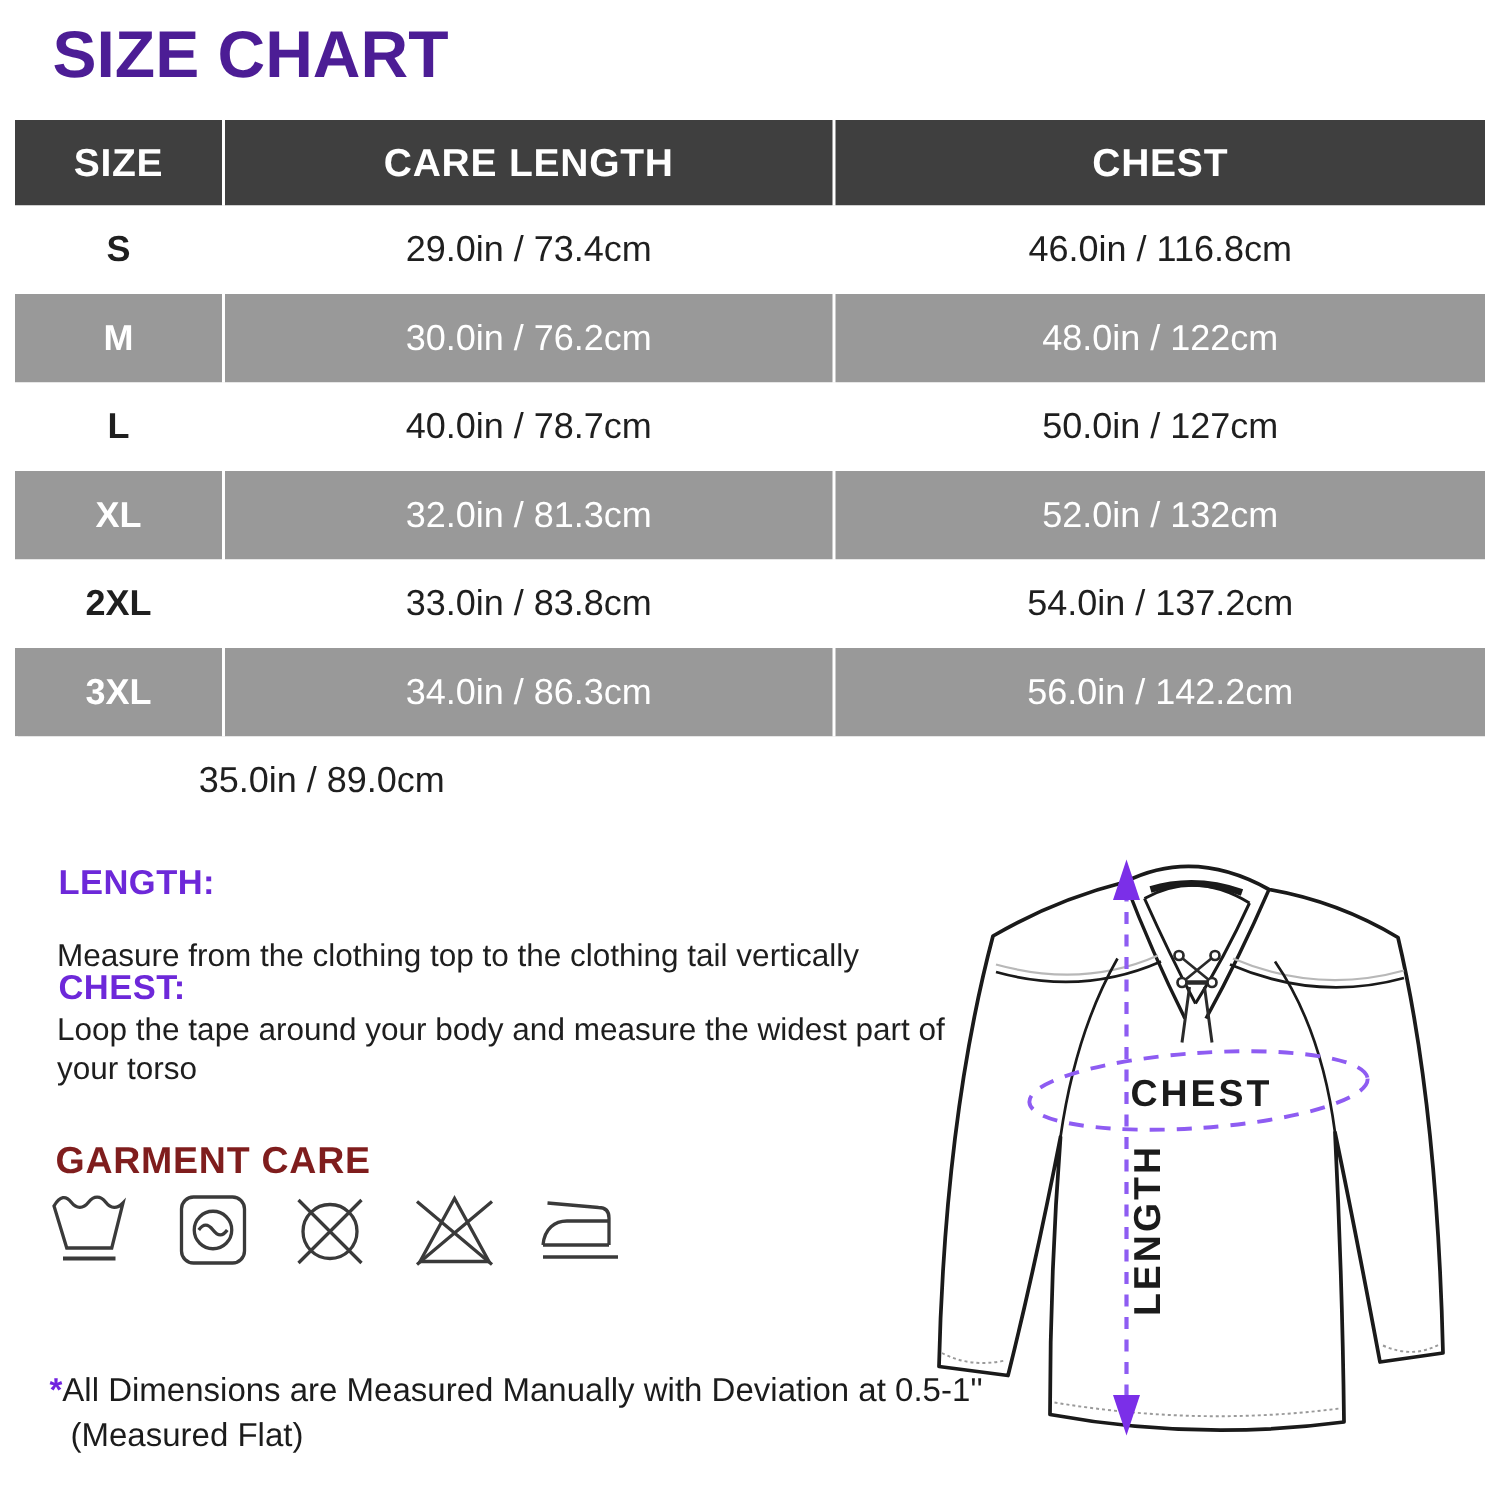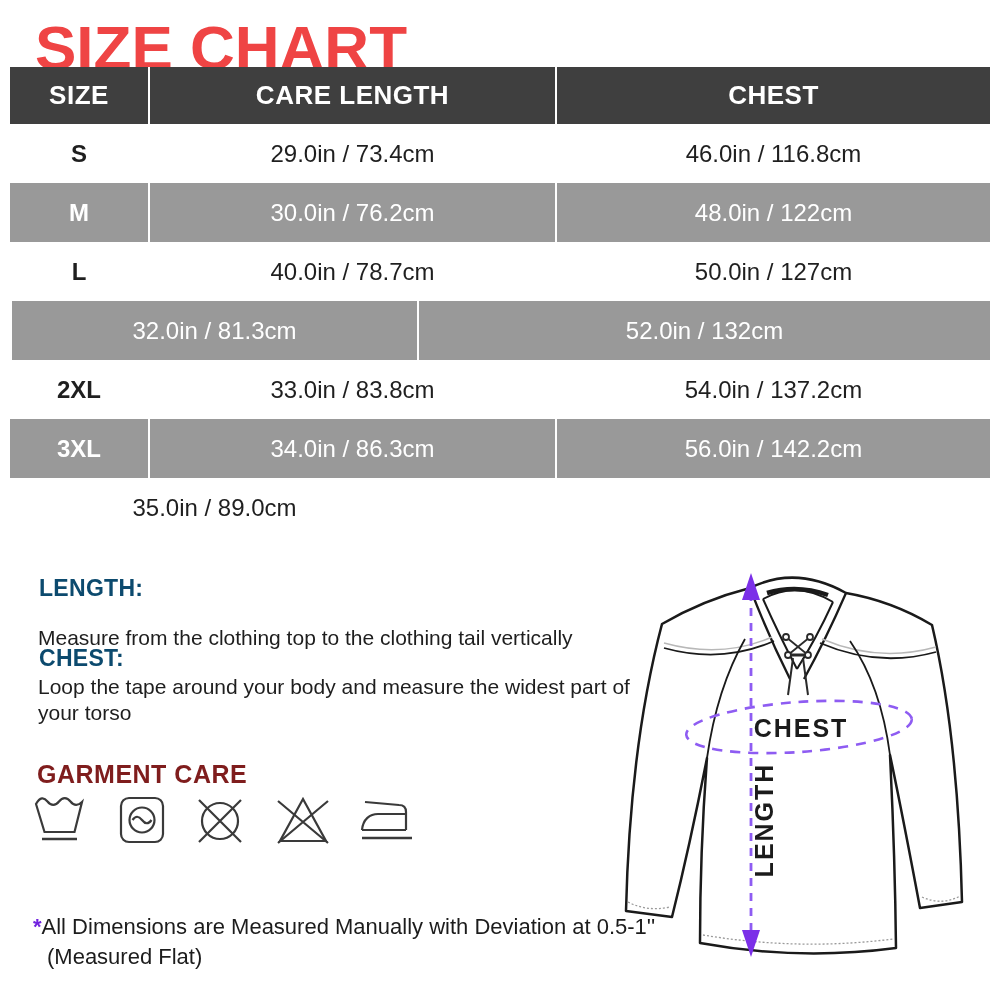--- a/index.html
+++ b/index.html
@@ -1,34 +1,34 @@
 <!DOCTYPE html>
 <html><head>
 <meta charset="utf-8">
 <style>
   * { margin:0; padding:0; box-sizing:border-box; }
   html,body { background:#fff; }
   body { width:1000px; height:1000px; font-family:"Liberation Sans", sans-serif; }
   .page { position:relative; width:1000px; height:1000px; background:#fff; overflow:hidden; }
 
-  .title { position:absolute; left:35px; top:12px; font-size:62px; font-weight:800;
-           color:#ef4444; letter-spacing:0; }
+  .title { position:absolute; left:35px; top:12px; font-size:44px; font-weight:800;
+           color:#4c1d95; letter-spacing:0; }
 
-  .sizetable { position:absolute; left:10px; top:67px; width:980px; }
+  .sizetable { position:absolute; left:10px; top:80px; width:980px; }
   .trow { display:flex; height:59px; font-size:24px; }
   .trow > div { display:flex; align-items:center; justify-content:center; height:100%; }
   .c1 { width:138px; font-weight:700; }
   .c2 { width:407px; border-left:2px solid #fff; font-weight:400; }
   .c3 { flex:1; border-left:2px solid #fff; font-weight:400; }
   .thead { height:57px; background:#3F3F3F; color:#fff; }
   .thead > div { font-weight:700; font-size:26px; letter-spacing:.5px; }
   .rowa { background:#fff; color:#1f1f1f; }
   .rowb { background:#999999; color:#fff; }
 
-  .note-heading { position:absolute; color:#0c4a6e; font-weight:800; font-size:23px; letter-spacing:.3px; }
+  .note-heading { position:absolute; color:#6d28d9; font-weight:800; font-size:23px; letter-spacing:.3px; }
   .note-text { position:absolute; color:#1e1e1e; font-size:21px; line-height:26px; }
 
   .care-heading { position:absolute; left:37px; top:760px; color:#7f1d1d; font-weight:800;
                   font-size:25px; letter-spacing:.5px; }
   .care-icons { position:absolute; left:33px; top:794px; display:flex; gap:27px; align-items:flex-start; }
   .care-icons svg { display:block; }
 
   .disclaimer { position:absolute; left:33px; top:912px; font-size:22px; color:#1c1c1c; line-height:30px; }
   .disclaimer .star { color:#7123DF; font-weight:700; }
   .disclaimer .l2 { padding-left:14px; }
@@ -57,20 +57,21 @@
       <div class="c1">M</div>
       <div class="c2">30.0in / 76.2cm</div>
       <div class="c3">48.0in / 122cm</div>
     </div>
     <div class="trow rowa">
       <div class="c1">L</div>
       <div class="c2">40.0in / 78.7cm</div>
       <div class="c3">50.0in / 127cm</div>
     </div>
     <div class="trow rowb">
+      <div class="c1">XL</div>
       <div class="c2">32.0in / 81.3cm</div>
       <div class="c3">52.0in / 132cm</div>
     </div>
     <div class="trow rowa">
       <div class="c1">2XL</div>
       <div class="c2">33.0in / 83.8cm</div>
       <div class="c3">54.0in / 137.2cm</div>
     </div>
     <div class="trow rowb">
       <div class="c1">3XL</div>

